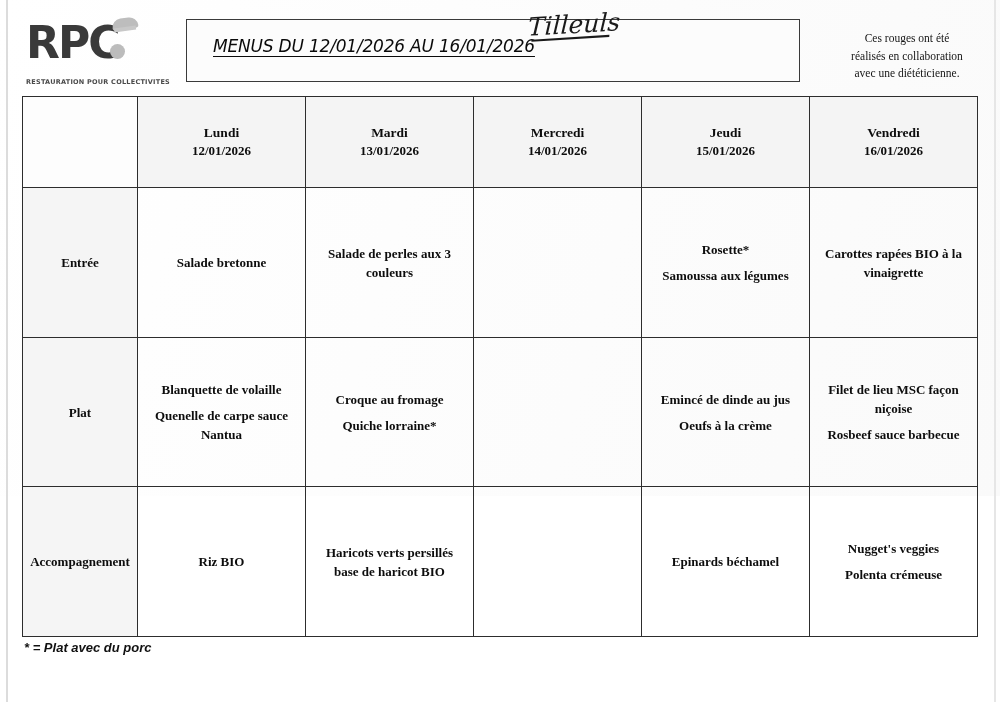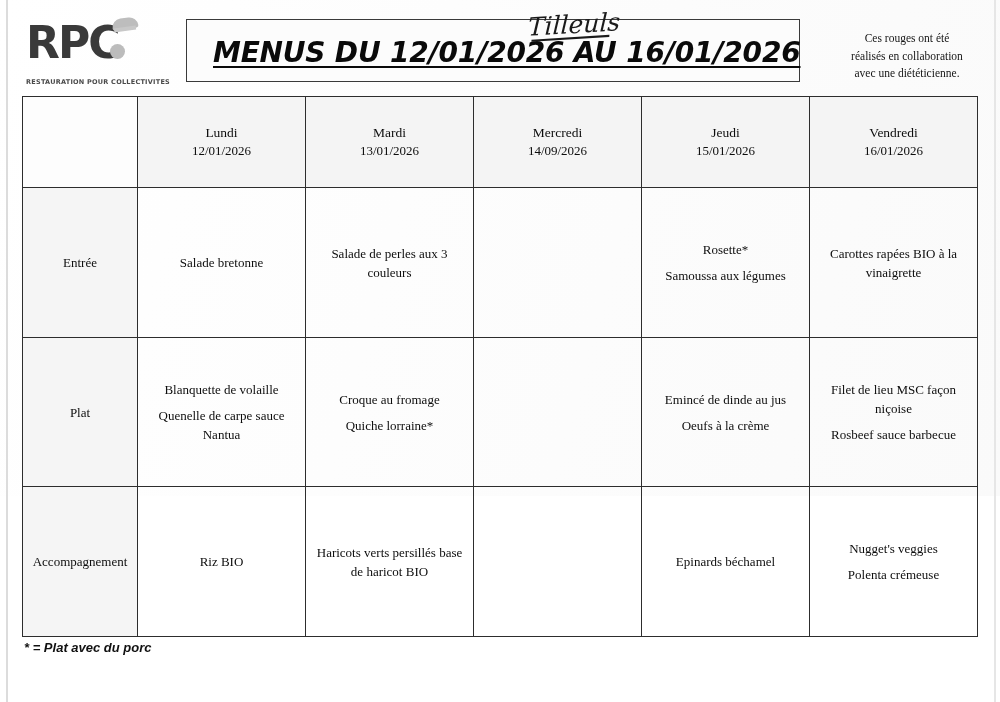--- a/index.html
+++ b/index.html
@@ -105,23 +105,23 @@
     position: absolute;
     left: 186px; top: 19px;
     width: 612px; height: 61px;
     border: 1.5px solid #3a3a3a;
     background: #fcfcfc;
   }
   #title-text {
     position: absolute;
     left: 26px; top: 16px;
     font-family: "DejaVu Sans", sans-serif;
-    font-weight: bold;
+    font-weight: normal;
     font-style: italic;
-    font-size: 28px;
+    font-size: 17px;
     letter-spacing: -0.2px;
     color: #0a0a0a;
     text-decoration: underline;
     text-underline-offset: 4px;
     white-space: nowrap;
   }
   #handwriting {
     position: absolute;
     left: 528px; top: 10px;
     font-family: "DejaVu Serif", serif;
@@ -163,21 +163,21 @@
     table-layout: fixed;
     width: 956px;
     height: 541px;
   }
   table.menu td, table.menu th {
     border: 1.1px solid #2d2d2d;
     vertical-align: middle;
     text-align: center;
     padding: 20px 7px;
     font-family: "Liberation Serif", serif;
-    font-weight: normal;
+    font-weight: bold;
     font-size: 13px;
     line-height: 19px;
     color: #0d0d0d;
   }
   
   col.c-label { width: 115px; }
   col.c-day   { width: 168px; }
 
   
   tr.head-row td {
@@ -277,21 +277,21 @@
             <td>
               <span class="day-name">Lundi</span>
               <span class="day-date">12/01/2026</span>
             </td>
             <td>
               <span class="day-name">Mardi</span>
               <span class="day-date">13/01/2026</span>
             </td>
             <td>
               <span class="day-name">Mercredi</span>
-              <span class="day-date">14/09/2026</span>
+              <span class="day-date">14/01/2026</span>
             </td>
             <td>
               <span class="day-name">Jeudi</span>
               <span class="day-date">15/01/2026</span>
             </td>
             <td>
               <span class="day-name">Vendredi</span>
               <span class="day-date">16/01/2026</span>
             </td>
           </tr>

